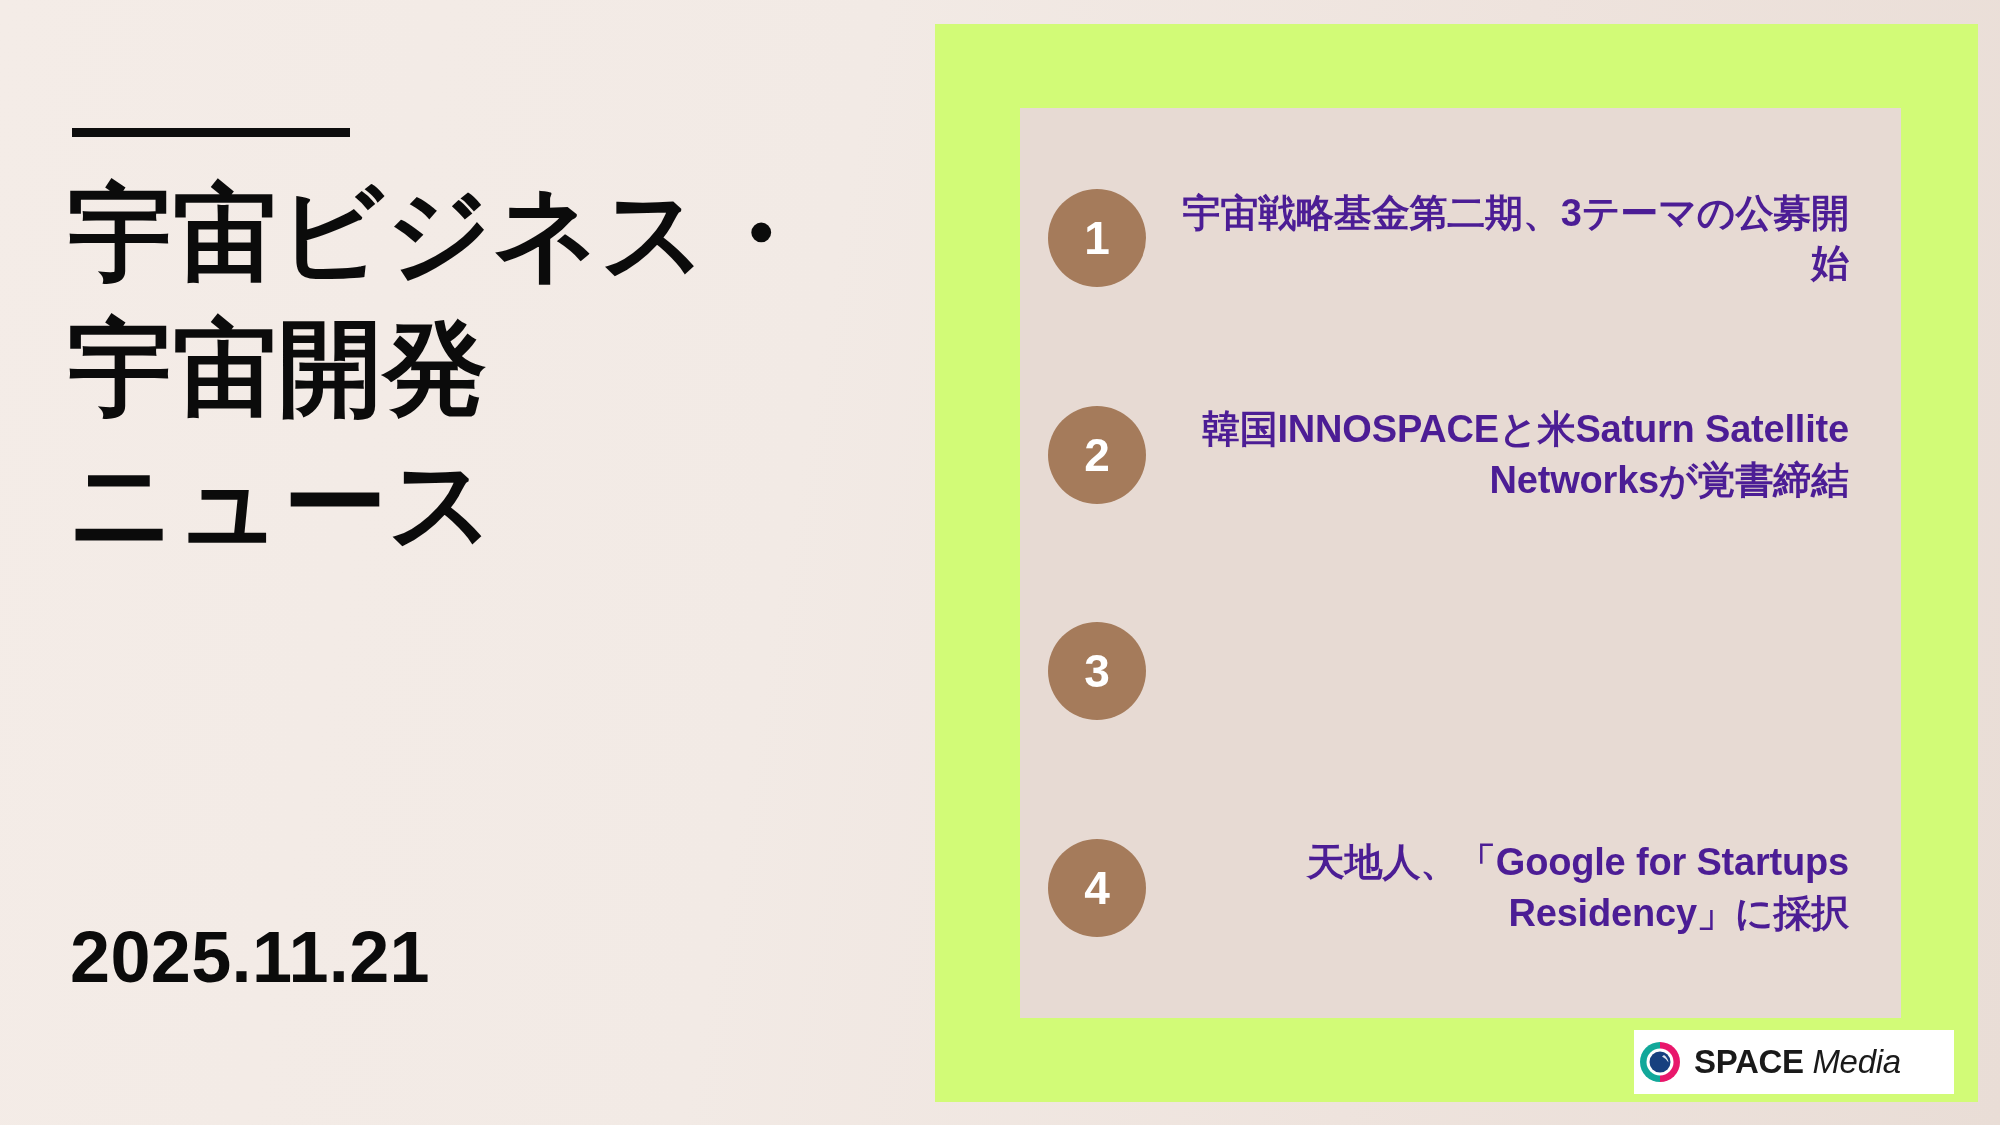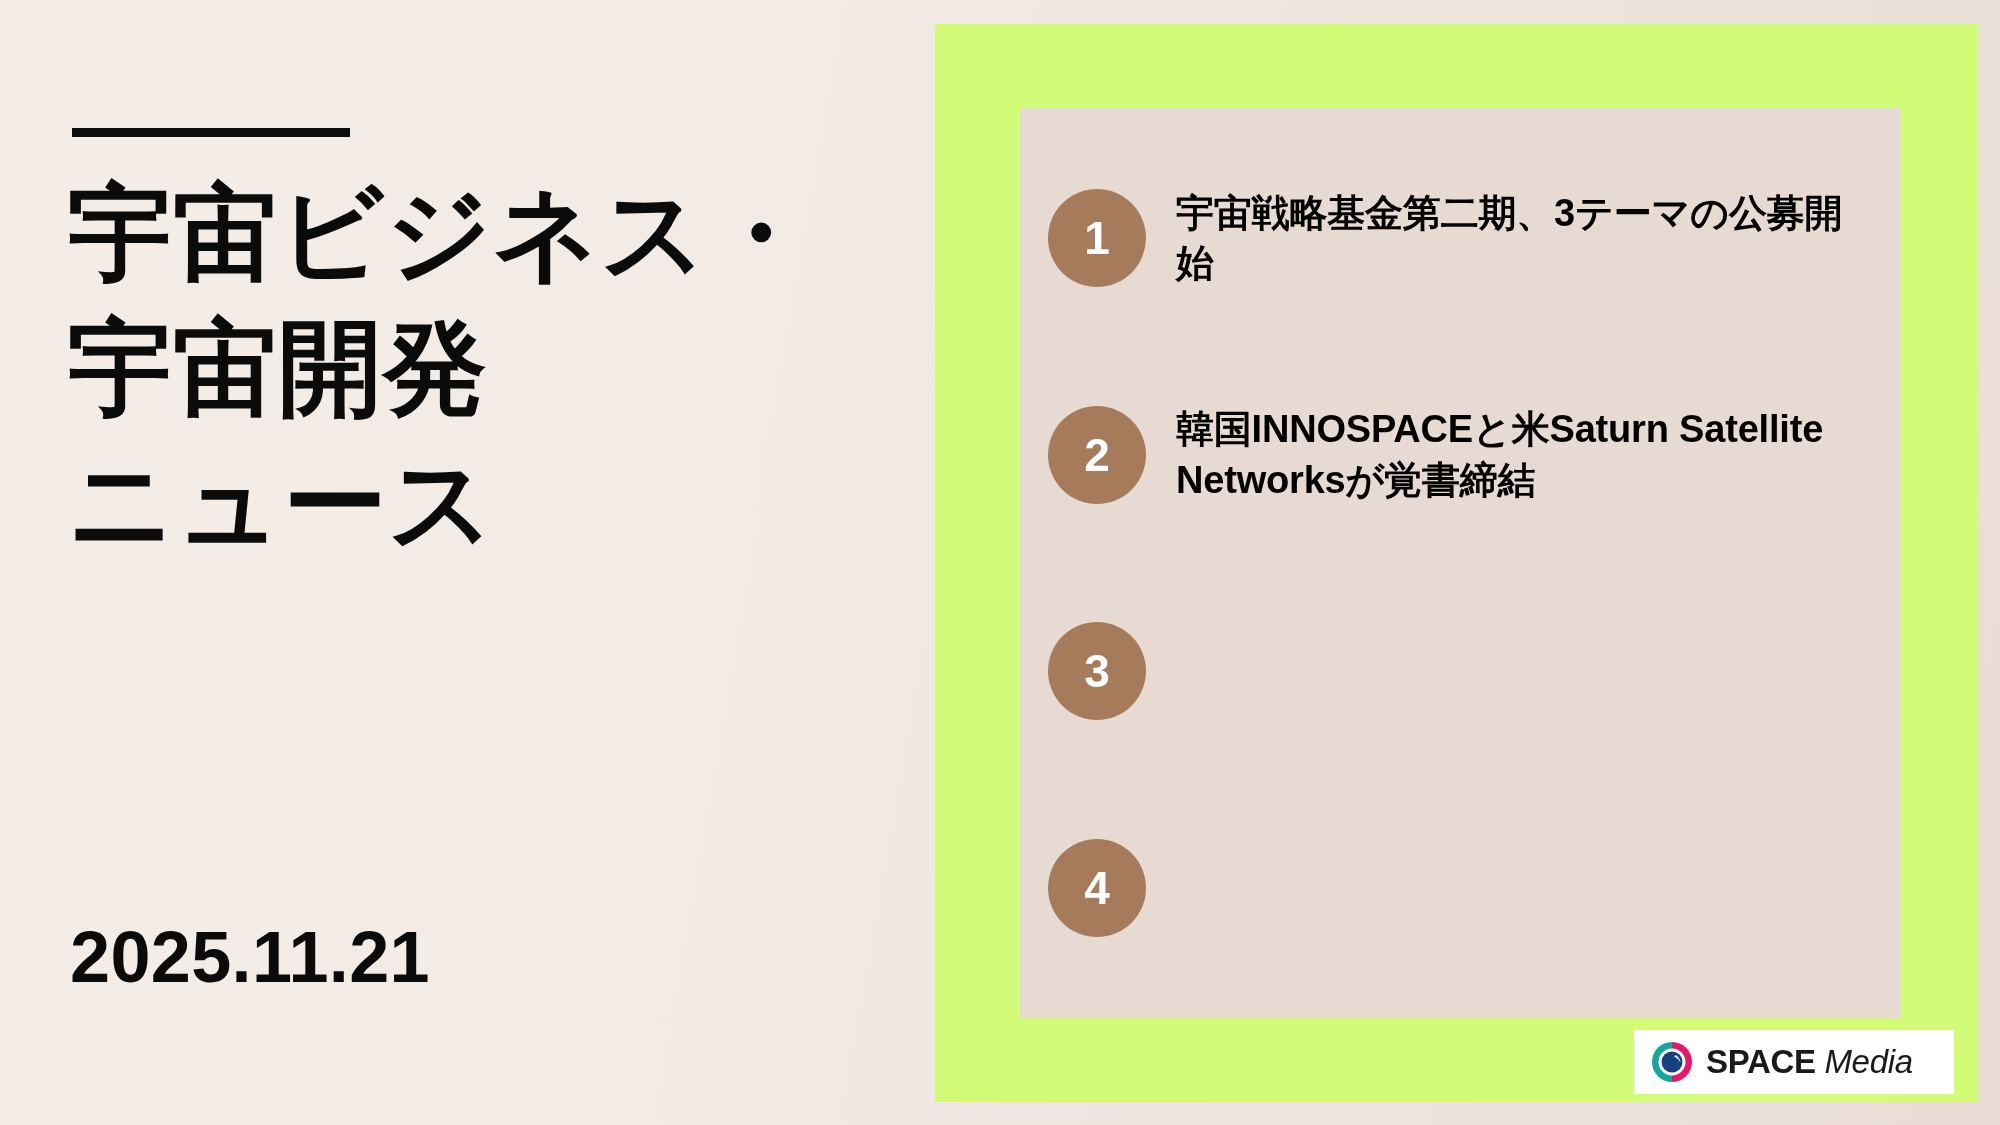--- a/index.html
+++ b/index.html
@@ -111,39 +111,40 @@
     display: flex;
     align-items: center;
     justify-content: center;
     font-size: 46px;
     font-weight: 700;
     line-height: 1;
   }
 
   .news-text {
     flex: 1 1 auto;
-    color: #000000;
+    color: #4c1d95;
     font-size: 38px;
     font-weight: 700;
     line-height: 1.33;
     letter-spacing: -0.005em;
+    text-align: right;
   }
 
   
   .logo {
     position: absolute;
     left: 1634px;
     top: 1030px;
     width: 320px;
     height: 64px;
     background: #ffffff;
     display: flex;
     align-items: center;
     gap: 12px;
-    padding: 0 16px;
+    padding: 0 4px;
     box-sizing: border-box;
   }
   .logo-mark {
     flex: 0 0 auto;
     width: 44px;
     height: 44px;
   }
   .logo-text {
     font-size: 33px;
     color: #1a1a1a;
@@ -185,20 +186,21 @@
         <div class="badge">2</div>
         <div class="news-text">韓国INNOSPACEと米Saturn  Satellite Networksが覚書締結</div>
       </div>
 
       <div class="news-item">
         <div class="badge">3</div>
       </div>
 
       <div class="news-item">
         <div class="badge">4</div>
+        <div class="news-text">天地人、「Google for Startups Residency」に採択</div>
       </div>
 
     </div>
   </div>
 
   <div class="logo">
     <span class="logo-mark">
       <svg viewBox="0 0 44 44" width="44" height="44" aria-hidden="true">
         <path d="M22 2 A20 20 0 0 1 22 42 Z" fill="#e8176b"></path>
         <path d="M22 2 A20 20 0 0 0 22 42 Z" fill="#12a89a"></path>

